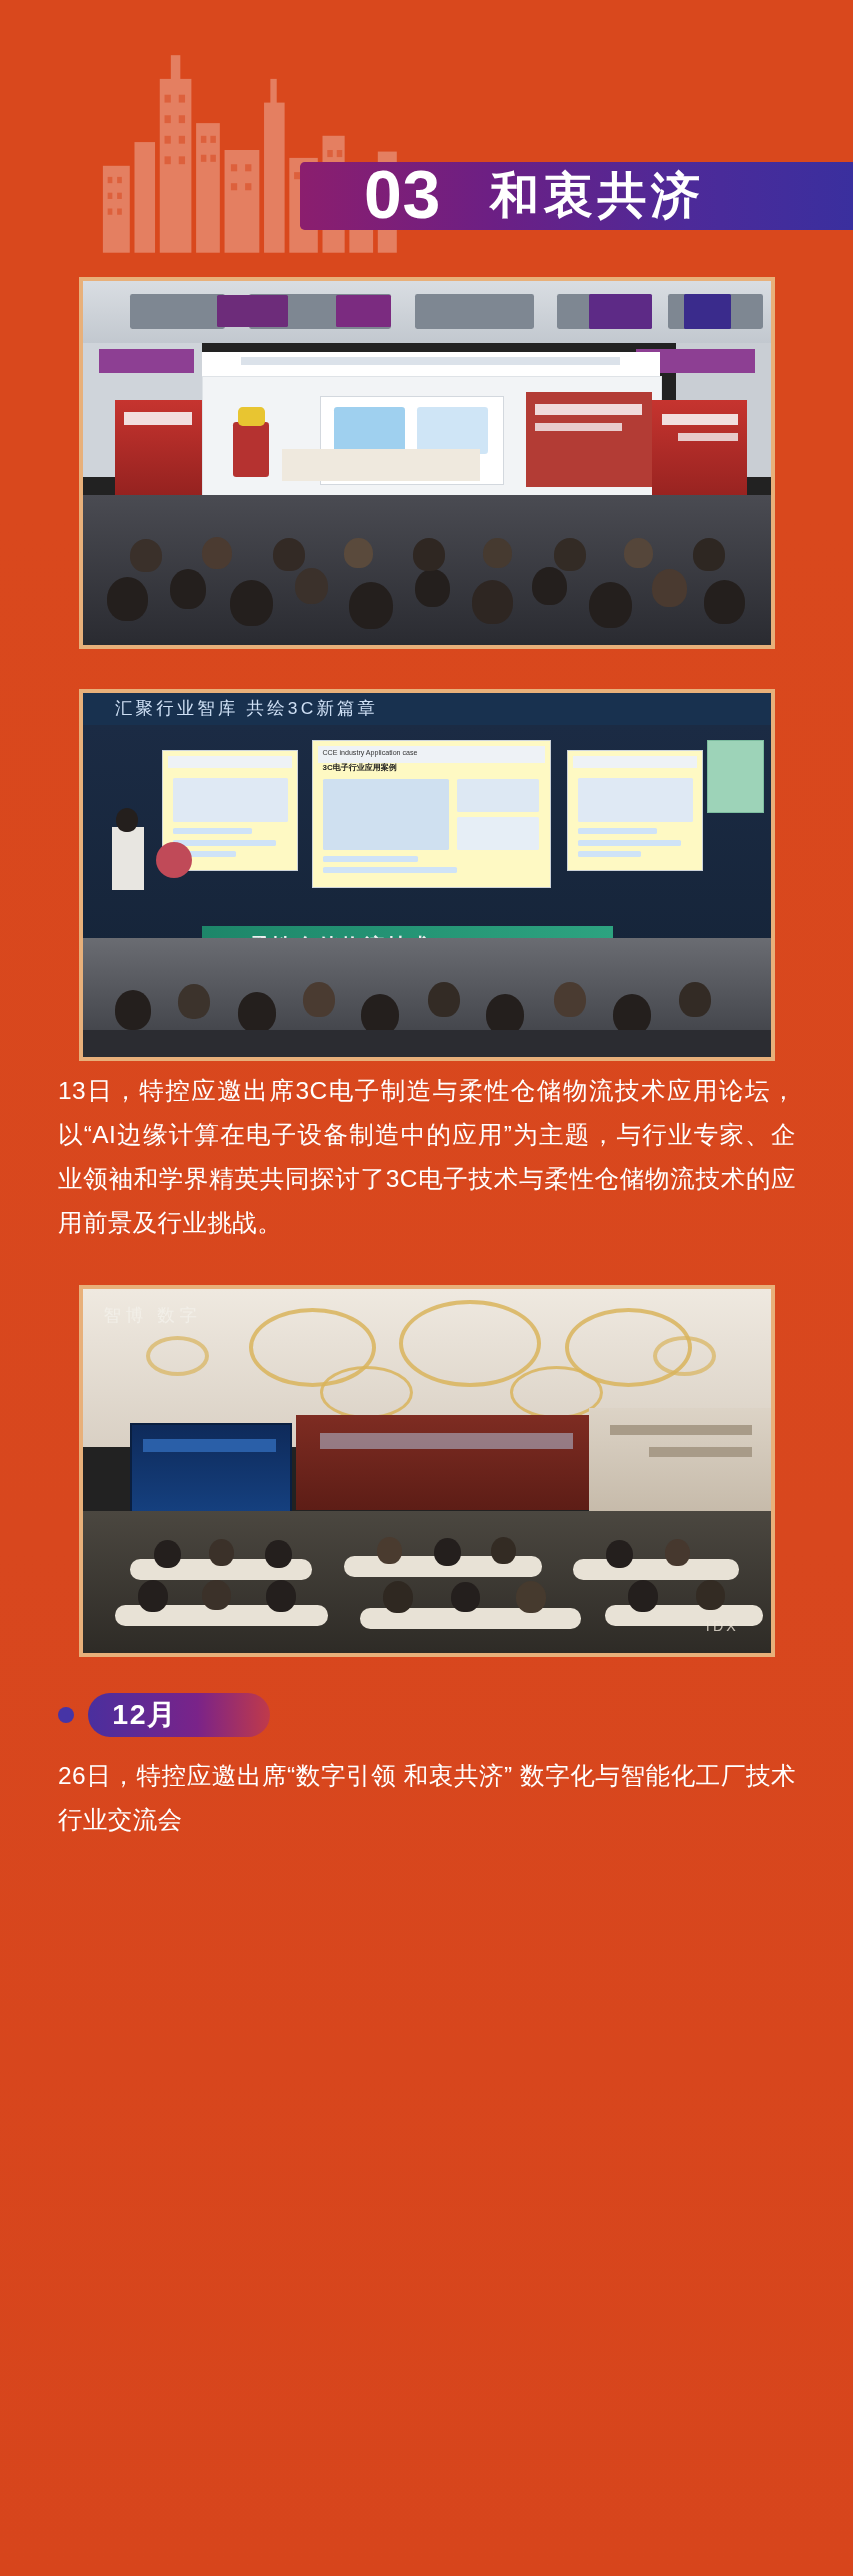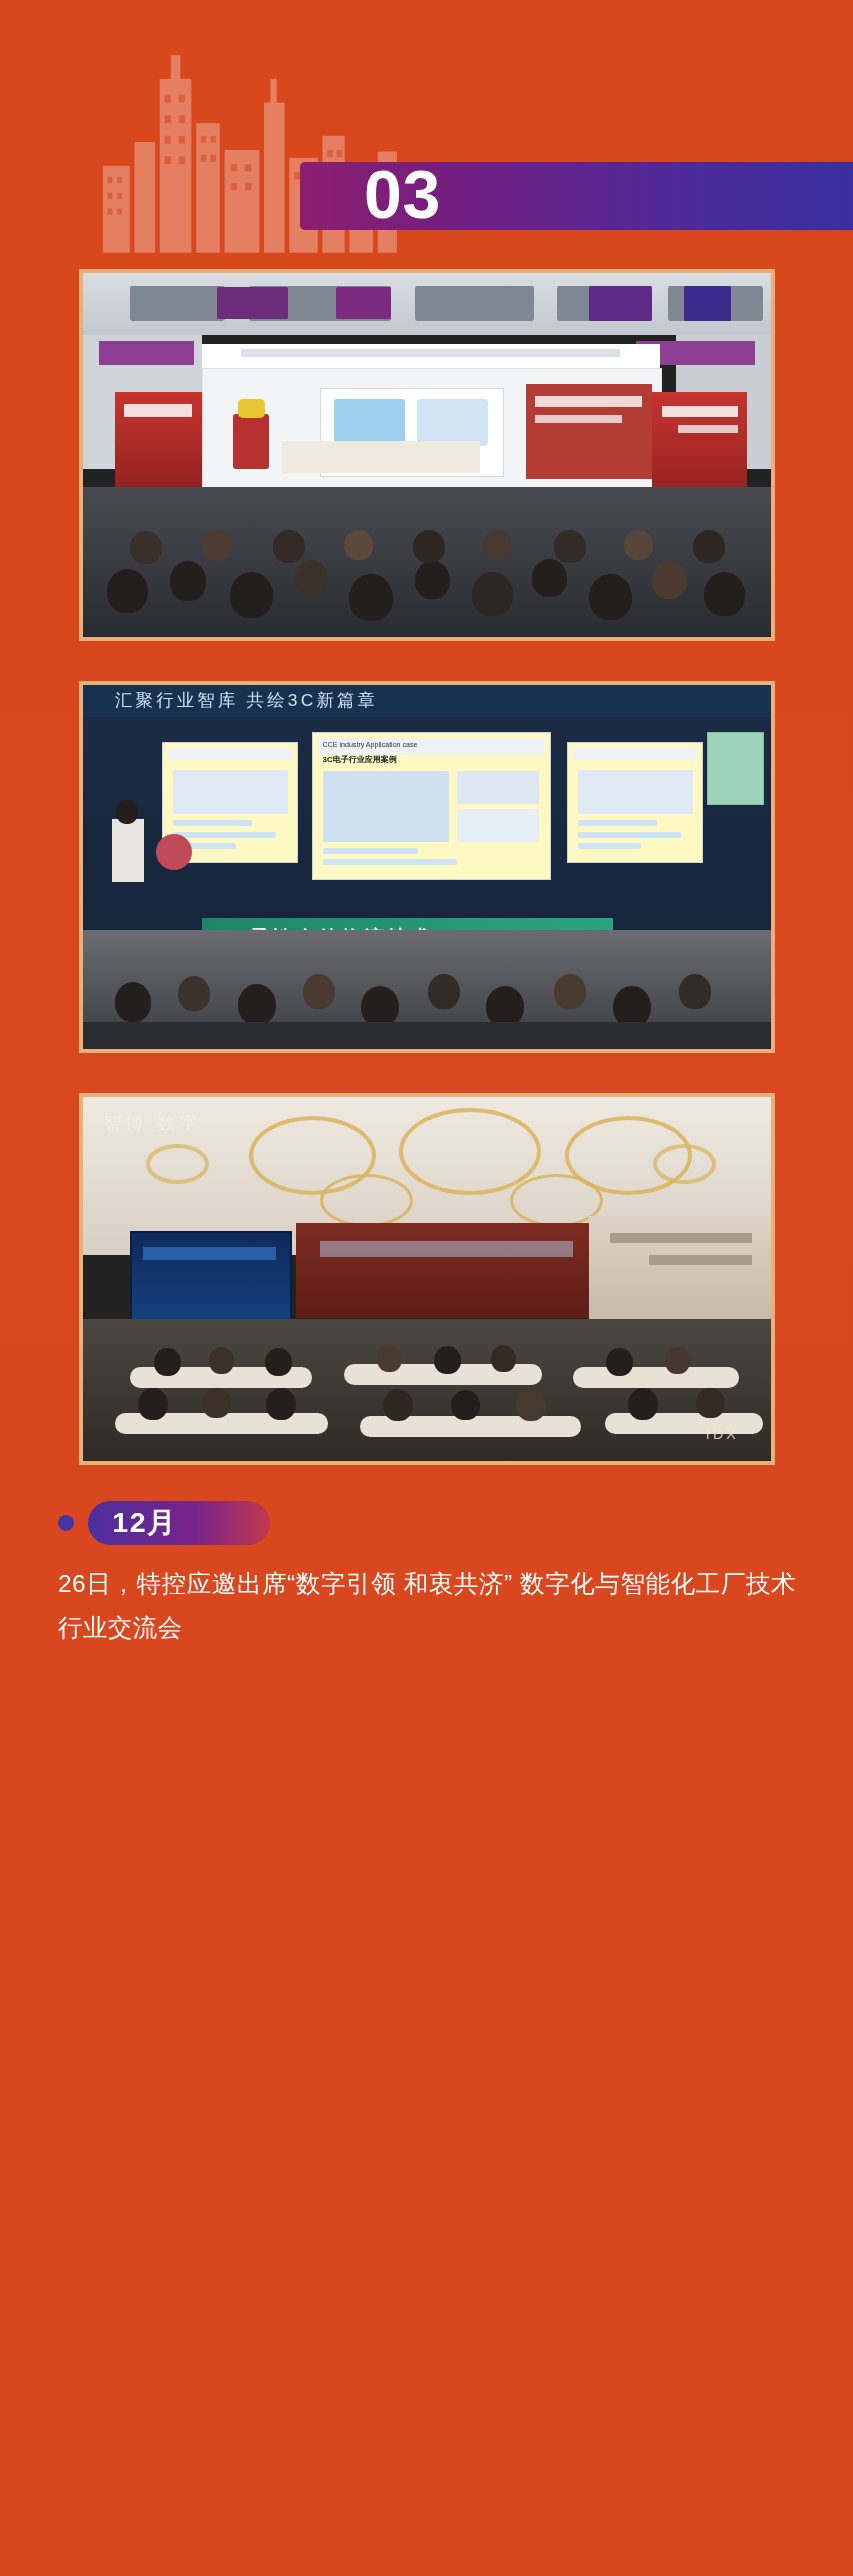--- a/index.html
+++ b/index.html
@@ -59,21 +59,21 @@
     letter-spacing: 4.7px;
     line-height: 63px;
   }
 
   
   .block {
     position: relative;
     width: 854px;
   }
   .photo-frame {
-    margin: 0 auto;
+    margin: 8px auto;
     width: 696px;
     border: 4px solid #e8b07a;
     box-sizing: border-box;
     background: #222;
     position: relative;
     overflow: hidden;
   }
   .photo-inner {
     position: absolute;
     inset: 0;
@@ -280,20 +280,21 @@
         <rect x="190" y="172" width="8" height="9"></rect>
       <rect x="252" y="158" width="8" height="9"></rect>
         <rect x="268" y="158" width="8" height="9"></rect>
       <rect x="294" y="130" width="7" height="9"></rect>
         <rect x="306" y="130" width="7" height="9"></rect>
     </g>
   </svg>
 
   <div class="title-bar"></div>
   <div class="section-num">03</div>
+  <div class="section-title">和衷共济</div>
 </div>
 
 <div class="block">
 
   <div class="photo-frame" id="photo1">
     <div class="photo-inner">
       <div class="p1-ceiling"></div>
       <div class="p1-ceilbar" style="left:47px;width:95px;"></div>
       <div class="p1-ceilbar" style="left:166px;width:142px;"></div>
       <div class="p1-ceilbar" style="left:332px;width:119px;"></div>
@@ -412,20 +413,21 @@
       <div class="head" style="left:345px;bottom:40px;width:32px;height:35px;background:#332b25;"></div>
       <div class="head" style="left:403px;bottom:22px;width:38px;height:41px;"></div>
       <div class="head" style="left:471px;bottom:40px;width:32px;height:35px;background:#4a3b31;"></div>
       <div class="head" style="left:530px;bottom:22px;width:38px;height:41px;"></div>
       <div class="head" style="left:596px;bottom:40px;width:32px;height:35px;background:#332b25;"></div>
       <div style="position:absolute;left:0;bottom:0;width:100%;height:27px;background:#2b2c31;"></div>
     </div>
   </div>
 
 
+  <p class="para">13日，特控应邀出席3C电子制造与柔性仓储物流技术应用论坛，以“AI边缘计算在电子设备制造中的应用”为主题，与行业专家、企业领袖和学界精英共同探讨了3C电子技术与柔性仓储物流技术的应用前景及行业挑战。</p>
 </div>
 
 <div class="block">
 
   <div class="photo-frame" id="photo3" style="margin-top:40px;">
     <div class="photo-inner">
       <div class="p3-ceiling"></div>
       <div class="p3-ring" style="left:166px;top:19px;width:119px;height:71px;"></div>
       <div class="p3-ring" style="left:316px;top:11px;width:134px;height:79px;"></div>
       <div class="p3-ring" style="left:482px;top:19px;width:119px;height:71px;"></div>

